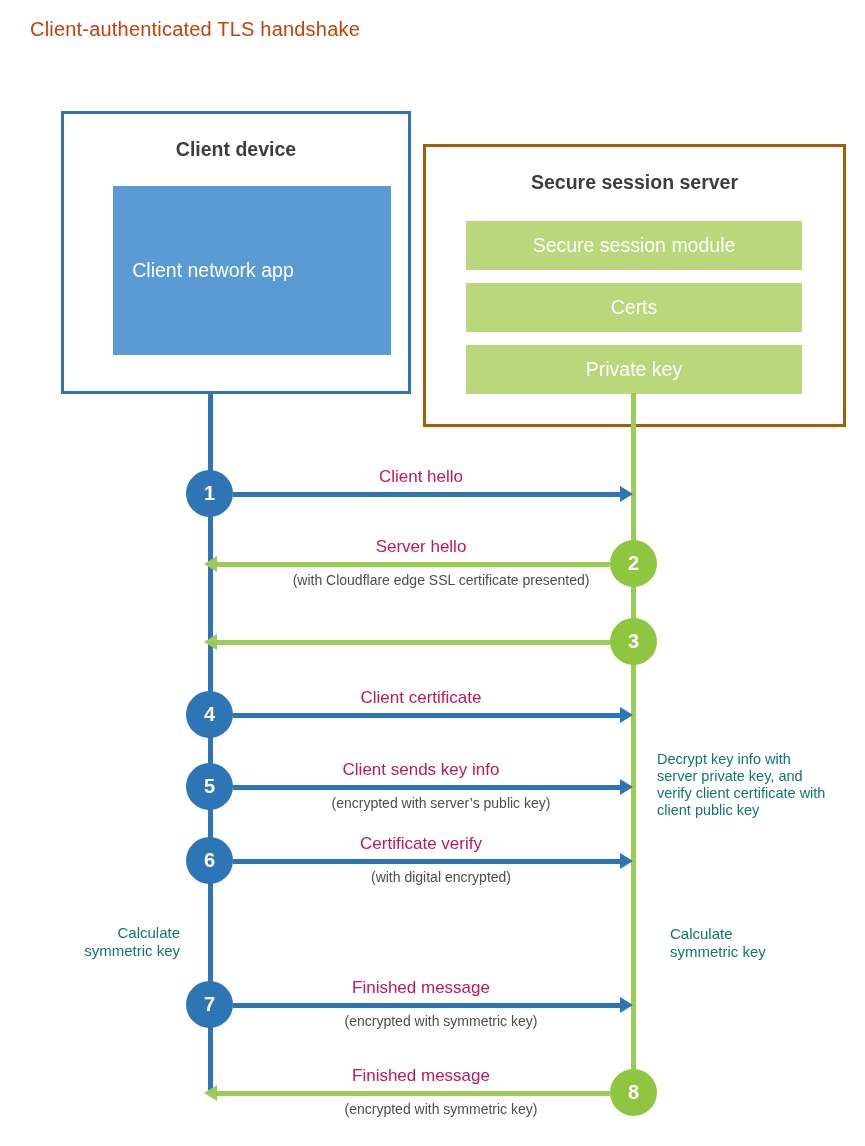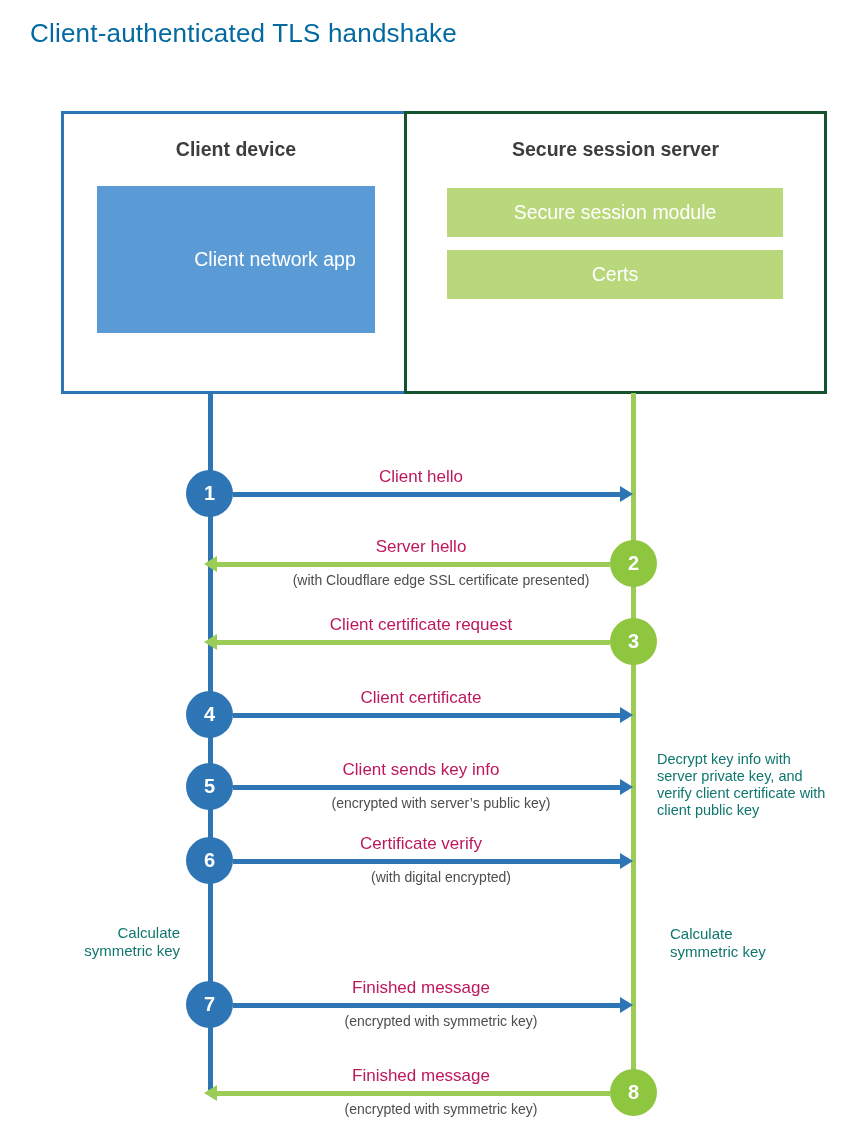--- a/index.html
+++ b/index.html
@@ -1,34 +1,34 @@
 <!DOCTYPE html>
 <html><head>
 <meta charset="utf-8">
 <style>
   html,body { margin:0; padding:0; background:#ffffff; }
   body { font-family:"Liberation Sans","DejaVu Sans",sans-serif; }
   #canvas { position:relative; width:865px; height:1146px; background:#ffffff; overflow:hidden; }
 
   .page-title {
     position:absolute; left:30px; top:18px;
-    font-size:26px; font-weight:300; color:#0369a1; letter-spacing:0.2px;
+    font-size:20px; font-weight:300; color:#c2410c; letter-spacing:0.2px;
   }
 
   
   .actor-box { position:absolute; top:111px; height:277px; background:#fff; box-sizing:content-box; }
   .client-box { left:33px;  width:344px; border:3px solid #2e75b6;margin-left:28px; }
-  .server-box { left:404px; width:417px; border:3px solid #14532d; }
+  .server-box { left:423px; width:417px; border:3px solid #a16207;margin-top:33px; }
   .actor-title {
     position:absolute; left:0; right:0; top:24px; text-align:center;
     font-size:19.5px; font-weight:700; color:#3d3d3d;
   }
   .client-app {
-    position:absolute; left:33px; top:72px; width:278px; height:147px;
-    background:#5b9bd5; display:flex; align-items:center; justify-content:flex-end;
+    position:absolute; left:49px; top:72px; width:278px; height:169px;
+    background:#5b9bd5; display:flex; align-items:center; justify-content:flex-start;
     color:#ffffff; font-size:19.5px; text-align:center; line-height:1.4;
   }
   .client-app span { display:block; width:200px; }
   .server-bar {
     position:absolute; left:40px; width:336px; height:49px;
     background:#b9d87c; display:flex; align-items:center; justify-content:center;
     color:#ffffff; font-size:19.5px;
   }
   .bar-1 { top:74px; } .bar-2 { top:136px; } .bar-3 { top:198px; }
 
@@ -86,37 +86,37 @@
     <div class="actor-title">Client device</div>
     <div class="client-app">
       <span>Client network app</span>
     </div>
   </div>
 
   <div class="actor-box server-box">
     <div class="actor-title">Secure session server</div>
     <div class="server-bar bar-1">Secure session module</div>
     <div class="server-bar bar-2">Certs</div>
+    <div class="server-bar bar-3">Private key</div>
   </div>
 
   <div class="vline blue"></div>
   <div class="vline green"></div>
 
   <div class="circle blue" style="top:470px">1</div>
   <div class="arrow blue right" style="top:492px"></div>
   <div class="msg-label" style="top:467px">Client hello</div>
 
   <div class="circle green" style="top:540px">2</div>
   <div class="arrow green left" style="top:562px"></div>
   <div class="msg-label" style="top:537px">Server hello</div>
   <div class="msg-sublabel" style="top:572px">(with Cloudflare edge SSL certificate presented)</div>
 
   <div class="circle green" style="top:618px">3</div>
   <div class="arrow green left" style="top:640px"></div>
-  <div class="msg-label" style="top:615px">Client certificate request</div>
 
   <div class="circle blue" style="top:691px">4</div>
   <div class="arrow blue right" style="top:713px"></div>
   <div class="msg-label" style="top:688px">Client certificate</div>
 
   <div class="circle blue" style="top:763px">5</div>
   <div class="arrow blue right" style="top:785px"></div>
   <div class="msg-label" style="top:760px">Client sends key info</div>
   <div class="msg-sublabel" style="top:795px">(encrypted with server’s public key)</div>
 

